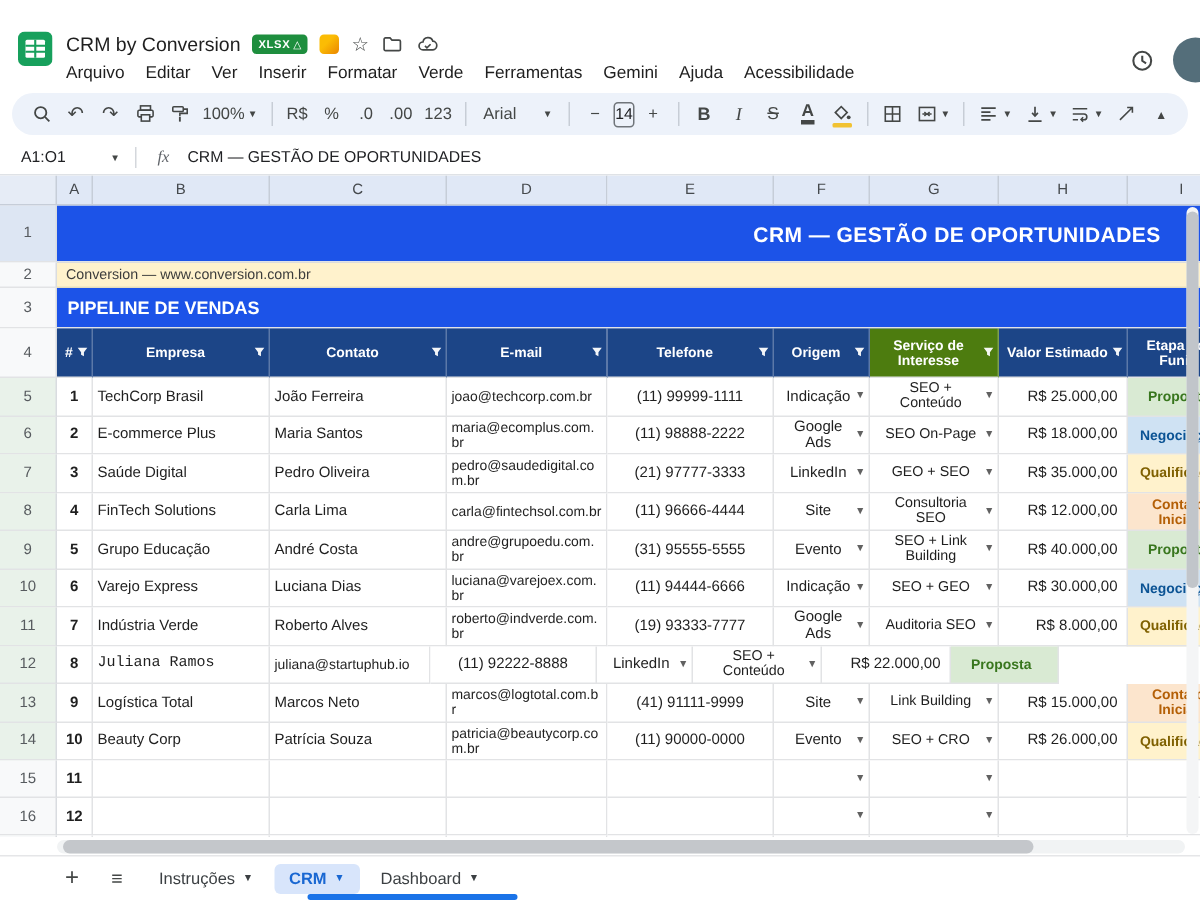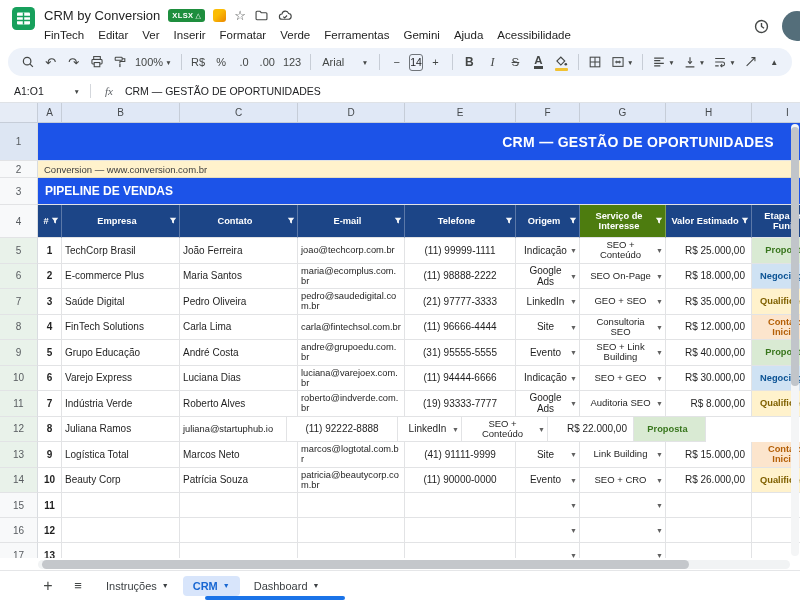--- a/index.html
+++ b/index.html
@@ -1,21 +1,21 @@
 <!DOCTYPE html>
 <html><head>
 <meta charset="utf-8">
 <style>
   *{margin:0;padding:0;box-sizing:border-box;}
   html,body{width:800px;height:600px;overflow:hidden;background:#fff;
     font-family:"Liberation Sans","DejaVu Sans",sans-serif;color:#1f1f1f;}
   .app{width:800px;height:600px;display:flex;flex-direction:column;position:relative;}
 
   
-  .topbar{height:46px;display:flex;padding:6px 12px 0 12px;flex:none;}
+  .topbar{height:46px;display:flex;padding:6px 12px 0 12px;flex:none;margin-top:14px;}
   .logo{margin-top:1px;flex:none;}
   .tb-main{margin-left:9px;flex:1;min-width:0;}
   .title-row{display:flex;align-items:center;gap:8px;height:19px;}
   .doc-title{font-size:13px;color:#1f1f1f;white-space:nowrap;}
   .badge-xlsx{color:#fff;font-size:7.5px;font-weight:bold;padding:2px 4px;border-radius:3px;
     display:flex;align-items:center;gap:2px;letter-spacing:.4px;}
   .badge-xlsx .tri{font-size:7px;font-weight:normal;}
   .addon{width:13px;height:13px;border-radius:3px;background:linear-gradient(135deg,#fbbc04 40%,#ea8600);flex:none;}
   .ticon{color:#444746;font-size:13px;display:flex;align-items:center;line-height:1;}
   .menu-row{display:flex;margin-top:2px;margin-left:-7px;}
@@ -134,21 +134,21 @@
             </svg>
         </span>
         <span class="ticon">
           <svg width="16" height="15" viewBox="0 0 16 16">
               <path d="M4.8 12a2.8 2.8 0 0 1 0-5.6 3.6 3.6 0 0 1 7-.6 2.6 2.6 0 0 1-.6 6.2Z" fill="none" stroke="#444746" stroke-width="1.2"></path>
               <path d="M6.2 9.2 7.6 10.6 10.2 8" fill="none" stroke="#444746" stroke-width="1.2"></path>
             </svg>
         </span>
       </div>
       <div class="menu-row">
-          <span class="menu-item">FinTech</span>
+          <span class="menu-item">Arquivo</span>
           <span class="menu-item">Editar</span>
           <span class="menu-item">Ver</span>
           <span class="menu-item">Inserir</span>
           <span class="menu-item">Formatar</span>
           <span class="menu-item">Verde</span>
           <span class="menu-item">Ferramentas</span>
           <span class="menu-item">Gemini</span>
           <span class="menu-item">Ajuda</span>
           <span class="menu-item">Acessibilidade</span>
         </div>
@@ -594,21 +594,21 @@
           </div>
           <div class="cell c-stage c-dd" style="width: 72px; background: rgb(255, 242, 204); color: rgb(127, 96, 0);">
             <span class="ctext">Qualificação</span>
           </div>
         </div>
         <div class="grow frange" style="height: 25.5px;">
           <div class="rownum">12</div>
           <div class="cell c-num" style="width: 24px;">
             <span class="ctext">8</span>
           </div>
-          <div class="cell c-left" style="width: 118px;">
+          <div class="cell c-left" style="width: 118px; font-family: Liberation Mono, monospace;">
             <span class="ctext">Juliana Ramos</span>
           </div>
           <div class="cell c-email" style="width: 107px;">
             <span class="ctext">juliana@startuphub.io</span>
           </div>
           <div class="cell c-center" style="width: 111px;">
             <span class="ctext">(11) 92222-8888</span>
           </div>
           <div class="cell c-center c-dd" style="width: 64px;">
             <span class="ctext">LinkedIn</span>

